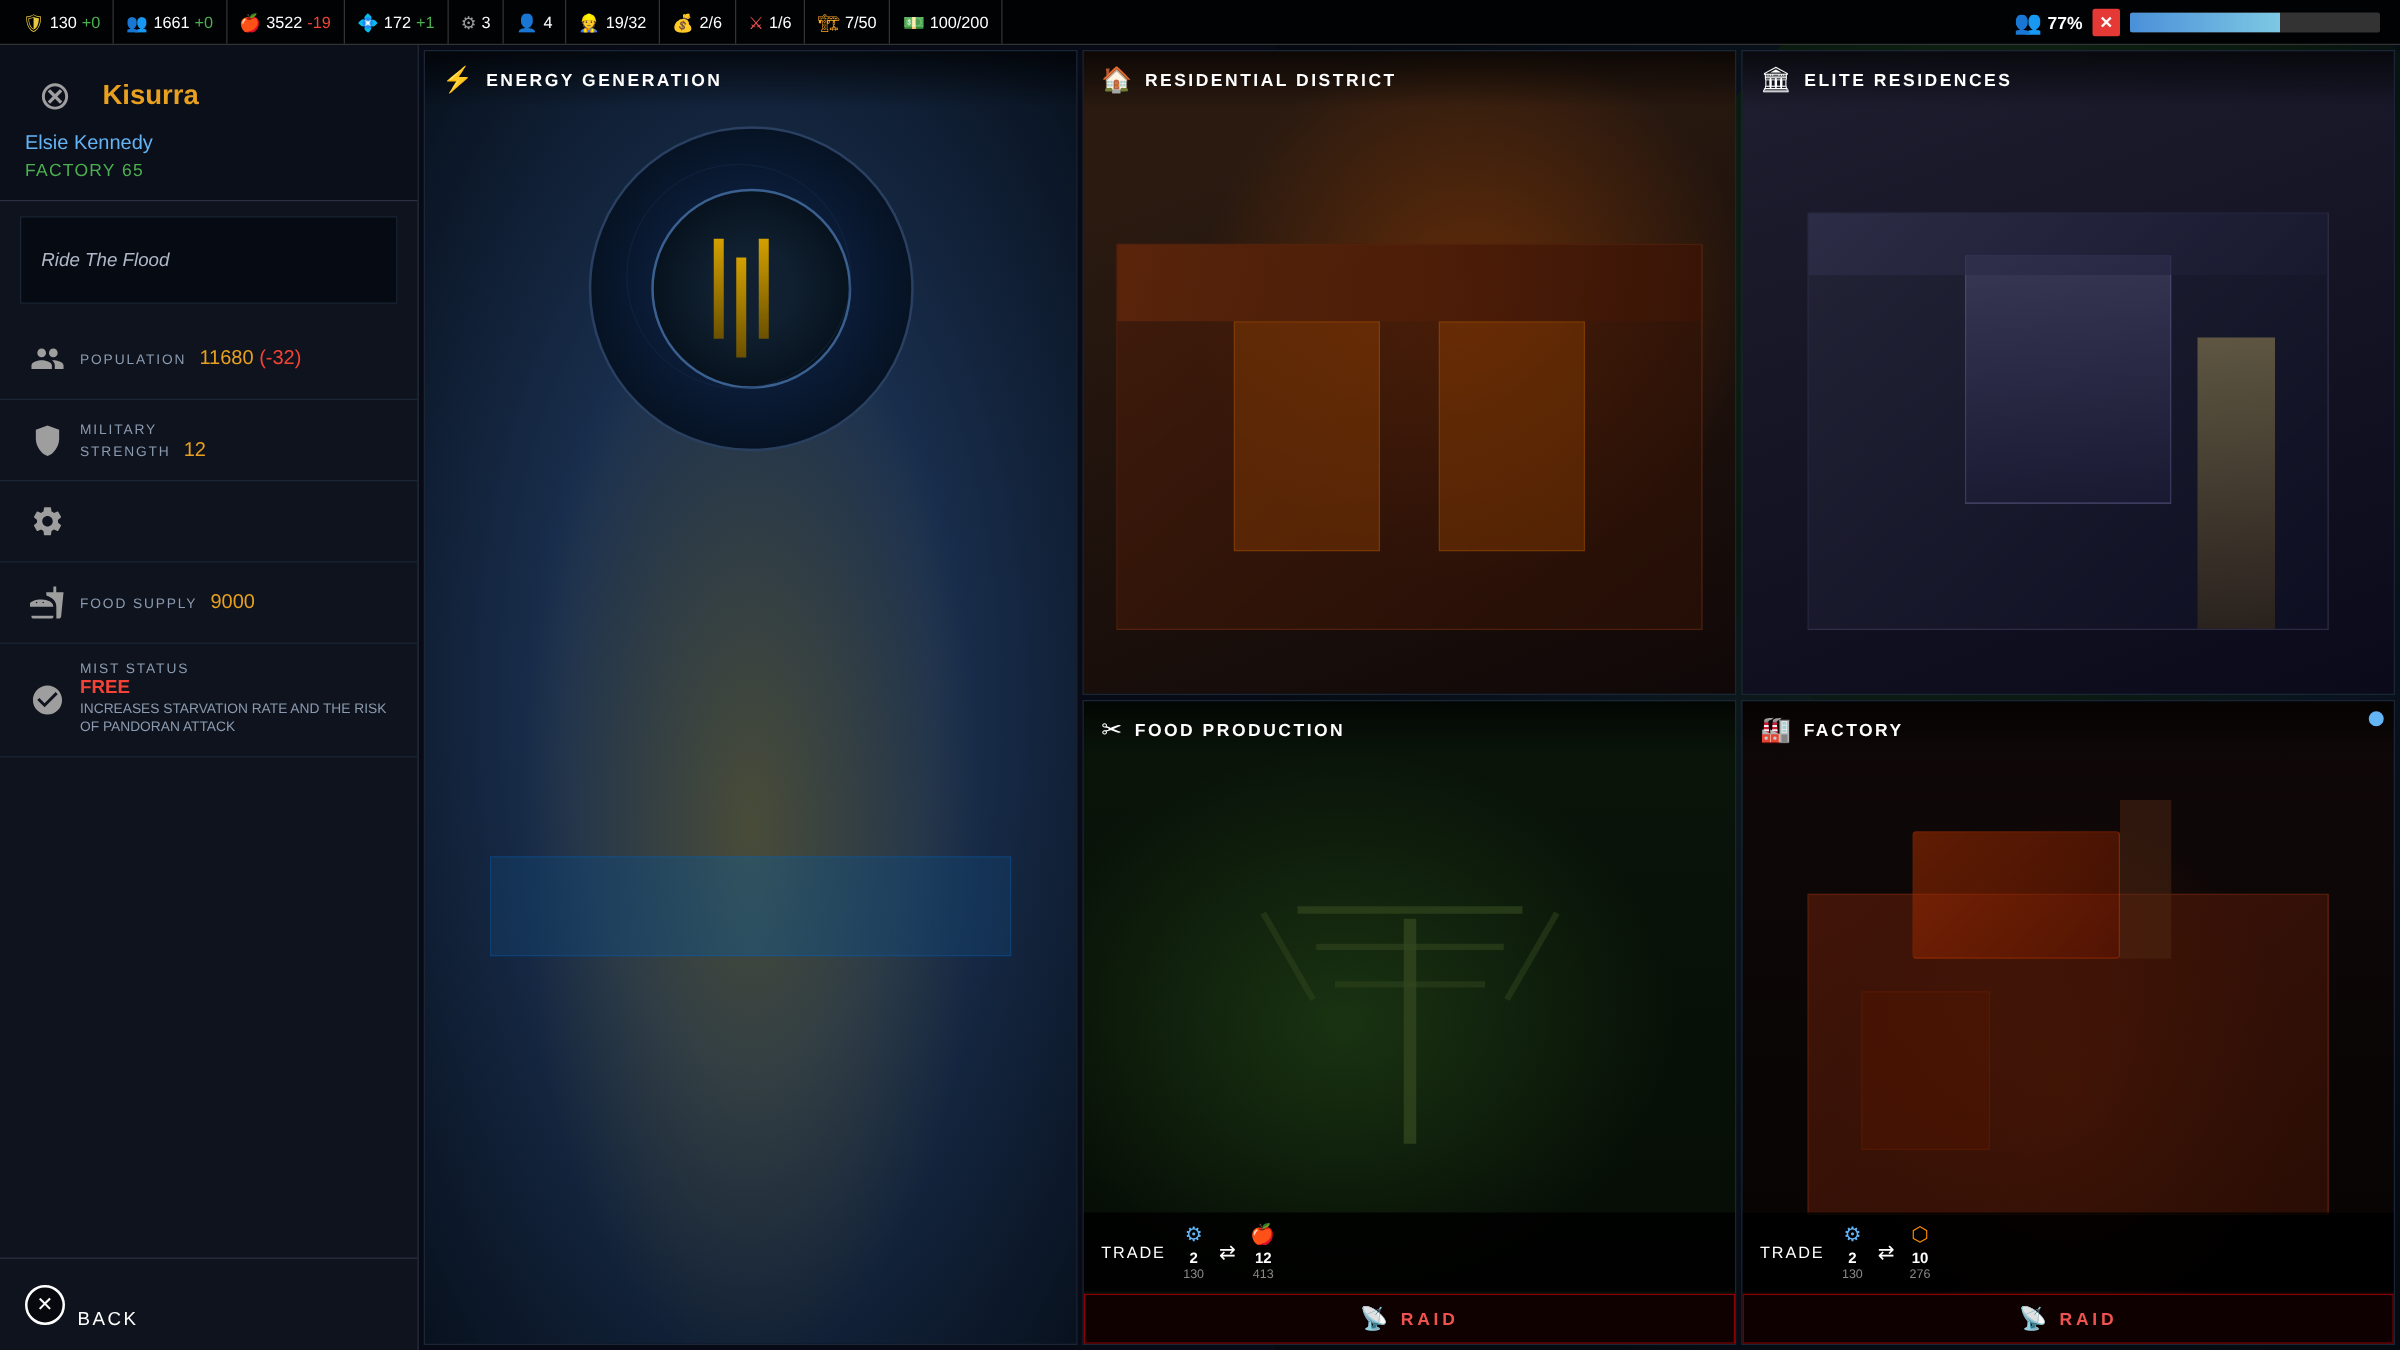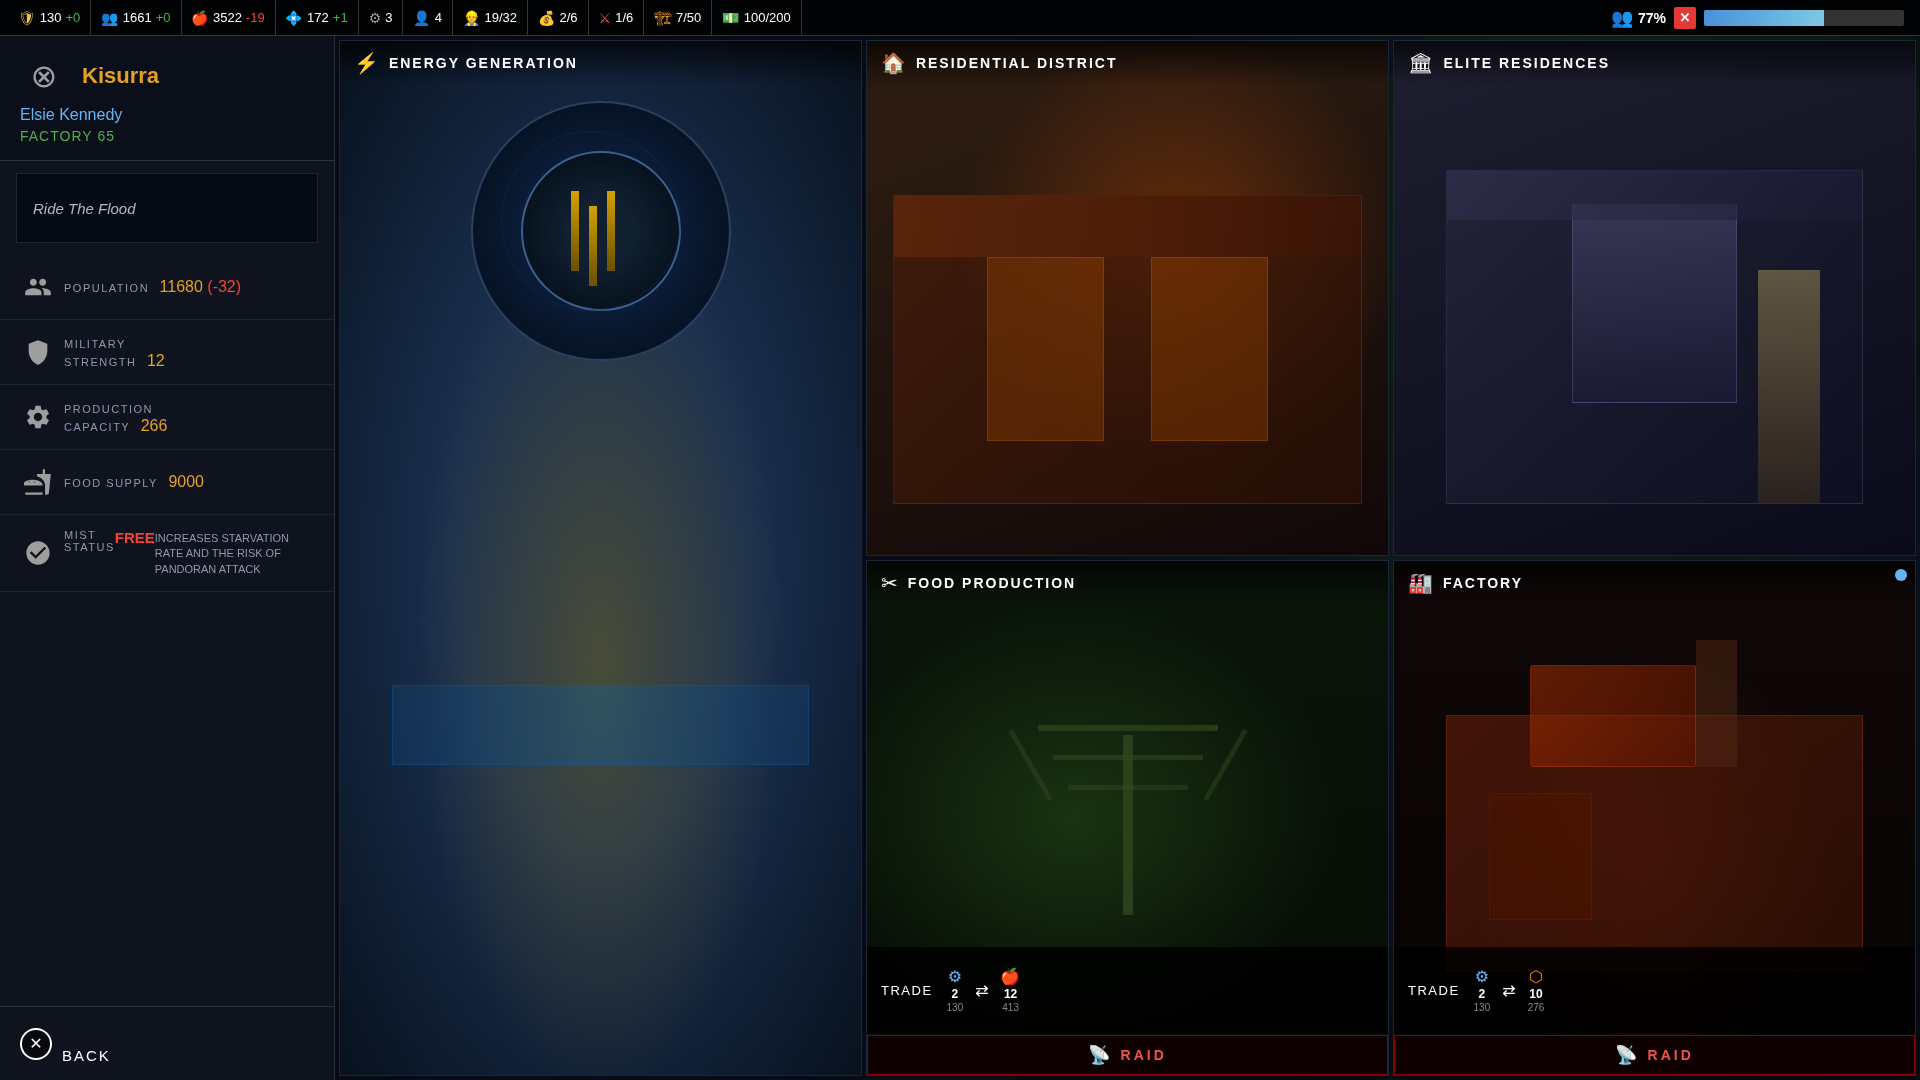--- a/index.html
+++ b/index.html
@@ -189,21 +189,21 @@
     .stat-icon svg, .stat-icon span { font-size: 24px; color: #9e9e9e; }
     .stat-info { flex: 1; }
     .stat-label {
       font-size: 11px;
       letter-spacing: 1.5px;
       color: #8a9ab0;
       line-height: 1.2;
     }
     .stat-value { font-size: 16px; color: #e8a020; margin-left: 6px; }
     .stat-value-neg { color: #f44336; }
-    .stat-mist-status { display: flex; flex-direction: row; }
+    .stat-mist-status { display: flex; flex-direction: column; }
     .stat-mist-label { font-size: 11px; letter-spacing: 1.5px; color: #8a9ab0; }
     .stat-mist-value { font-size: 15px; color: #f44336; font-weight: bold; }
     .stat-mist-desc { font-size: 11px; color: #8a9ab0; line-height: 1.4; margin-top: 2px; }
 
     
     #back-btn {
       display: flex;
       align-items: center;
       gap: 10px;
       padding: 16px 20px;
@@ -263,21 +263,21 @@
     .card-bottom {
       position: absolute;
       bottom: 0; left: 0; right: 0;
       display: flex;
       flex-direction: column;
       gap: 2px;
     }
 
     .trade-bar {
       background: rgba(0,0,0,0.85);
-      padding: 20px 14px;
+      padding: 8px 14px;
       display: flex;
       align-items: center;
       gap: 8px;
     }
     .trade-label {
       font-size: 13px;
       letter-spacing: 1.5px;
       color: #fff;
       margin-right: 6px;
     }
@@ -461,24 +461,20 @@
           <span class="stat-label">MILITARY<br>STRENGTH</span>
           <span class="stat-value">12</span>
         </div>
       </div>
 
       <div class="stat-row">
         <div class="stat-icon">
           <svg width="28" height="28" viewBox="0 0 24 24" fill="#9e9e9e">
             <path d="M19.14 12.94c.04-.3.06-.61.06-.94 0-.32-.02-.64-.07-.94l2.03-1.58c.18-.14.23-.41.12-.61l-1.92-3.32c-.12-.22-.37-.29-.59-.22l-2.39.96c-.5-.38-1.03-.7-1.62-.94l-.36-2.54c-.04-.24-.24-.41-.48-.41h-3.84c-.24 0-.43.17-.47.41l-.36 2.54c-.59.24-1.13.57-1.62.94l-2.39-.96c-.22-.08-.47 0-.59.22L2.74 8.87c-.12.21-.08.47.12.61l2.03 1.58c-.05.3-.09.63-.09.94s.02.64.07.94l-2.03 1.58c-.18.14-.23.41-.12.61l1.92 3.32c.12.22.37.29.59.22l2.39-.96c.5.38 1.03.7 1.62.94l.36 2.54c.05.24.24.41.48.41h3.84c.24 0 .44-.17.47-.41l.36-2.54c.59-.24 1.13-.56 1.62-.94l2.39.96c.22.08.47 0 .59-.22l1.92-3.32c.12-.22.07-.47-.12-.61l-2.01-1.58zM12 15.6c-1.98 0-3.6-1.62-3.6-3.6s1.62-3.6 3.6-3.6 3.6 1.62 3.6 3.6-1.62 3.6-3.6 3.6z"></path>
           </svg>
-        </div>
-        <div class="stat-info">
-          <span class="stat-label">PRODUCTION<br>CAPACITY</span>
-          <span class="stat-value">266</span>
         </div>
       </div>
 
       <div class="stat-row">
         <div class="stat-icon">
           <svg width="28" height="28" viewBox="0 0 24 24" fill="#9e9e9e">
             <path d="M18.06 22.99h1.66c.84 0 1.53-.64 1.63-1.46L23 5.05h-5V1h-1.97v4.05h-4.97l.3 2.34c1.71.47 3.31 1.32 4.27 2.26 1.44 1.42 2.43 2.89 2.43 5.29v8.05zM1 21.99V21h15.03v.99c0 .55-.45 1-1.01 1H2.01c-.56 0-1.01-.45-1.01-1zm15.03-7c0-4.5-6.72-5-8.53-5-1.8 0-8.5.5-8.5 5h17.03zM4.5 11.5c.28 0 .5.22.5.5s-.22.5-.5.5S4 12.28 4 12s.22-.5.5-.5zM9 11.5c.28 0 .5.22.5.5s-.22.5-.5.5-.5-.22-.5-.5.22-.5.5-.5z"></path>
           </svg>
         </div>
         <div class="stat-info">

